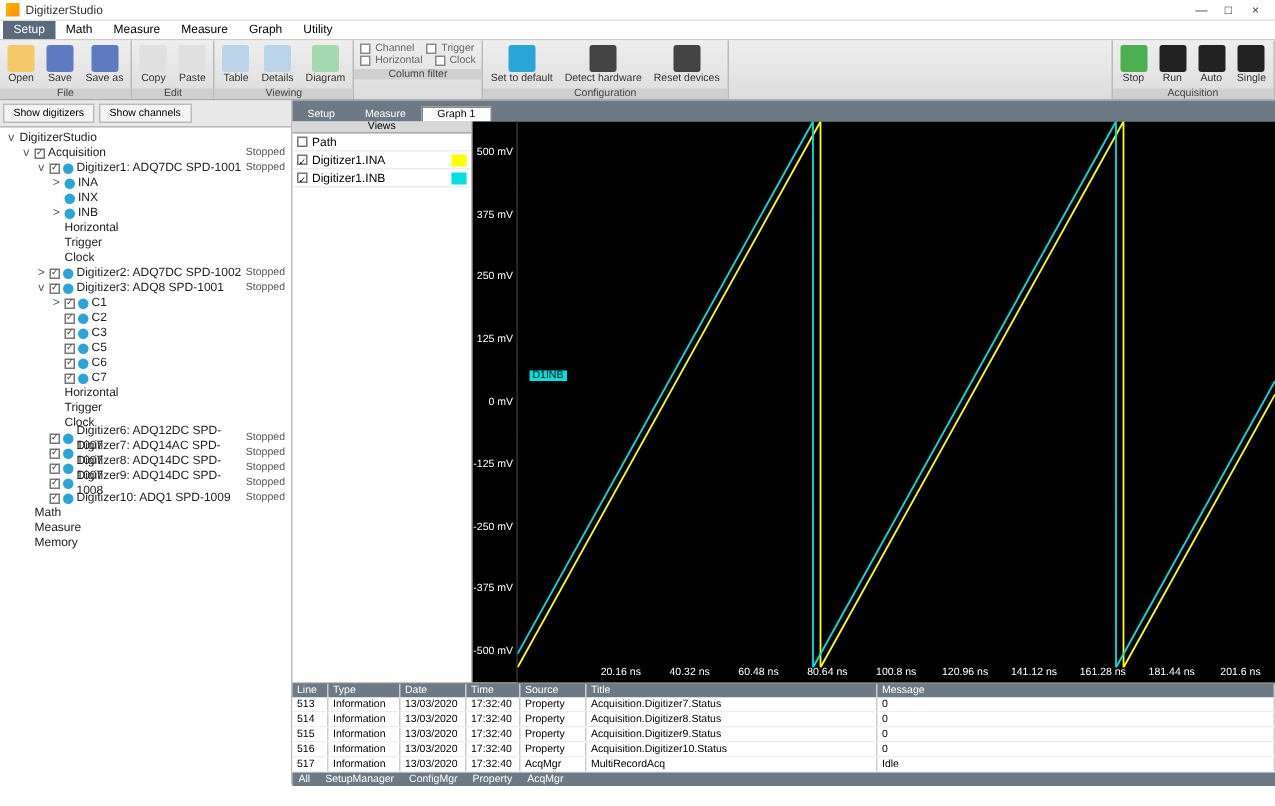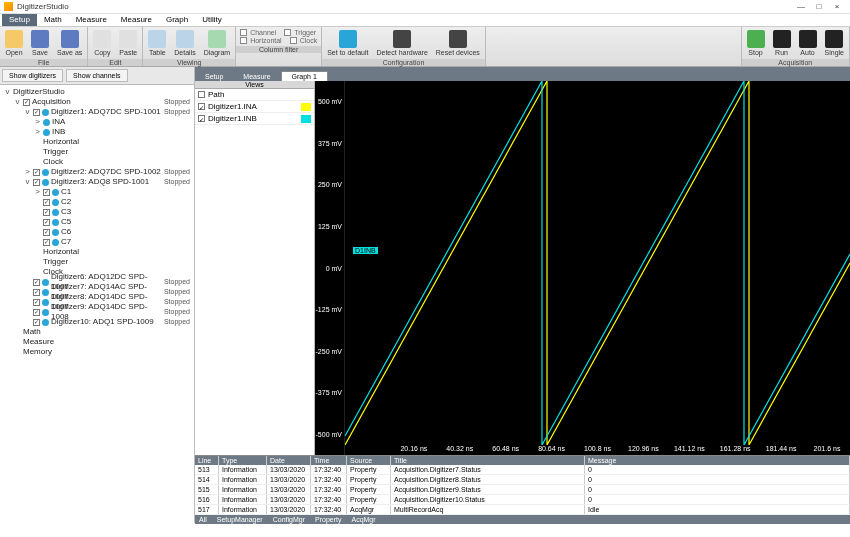--- a/index.html
+++ b/index.html
@@ -229,20 +229,25 @@
           <span class="tog">v</span>
           <span class="chk">✓</span>
           <span class="dot"></span>
           <span class="name">Digitizer1: ADQ7DC SPD-1001</span>
           <span class="stat">Stopped</span>
         </div>
         <div class="trow d3">
           <span class="tog">&gt;</span>
           <span class="dot"></span>
           <span class="name">INA</span>
+        </div>
+        <div class="trow d3">
+          <span class="tog"></span>
+          <span class="dot"></span>
+          <span class="name">INX</span>
         </div>
         <div class="trow d3">
           <span class="tog">&gt;</span>
           <span class="dot"></span>
           <span class="name">INB</span>
         </div>
         <div class="trow d3">
           <span class="tog"></span>
           <span class="name">Horizontal</span>
         </div>

